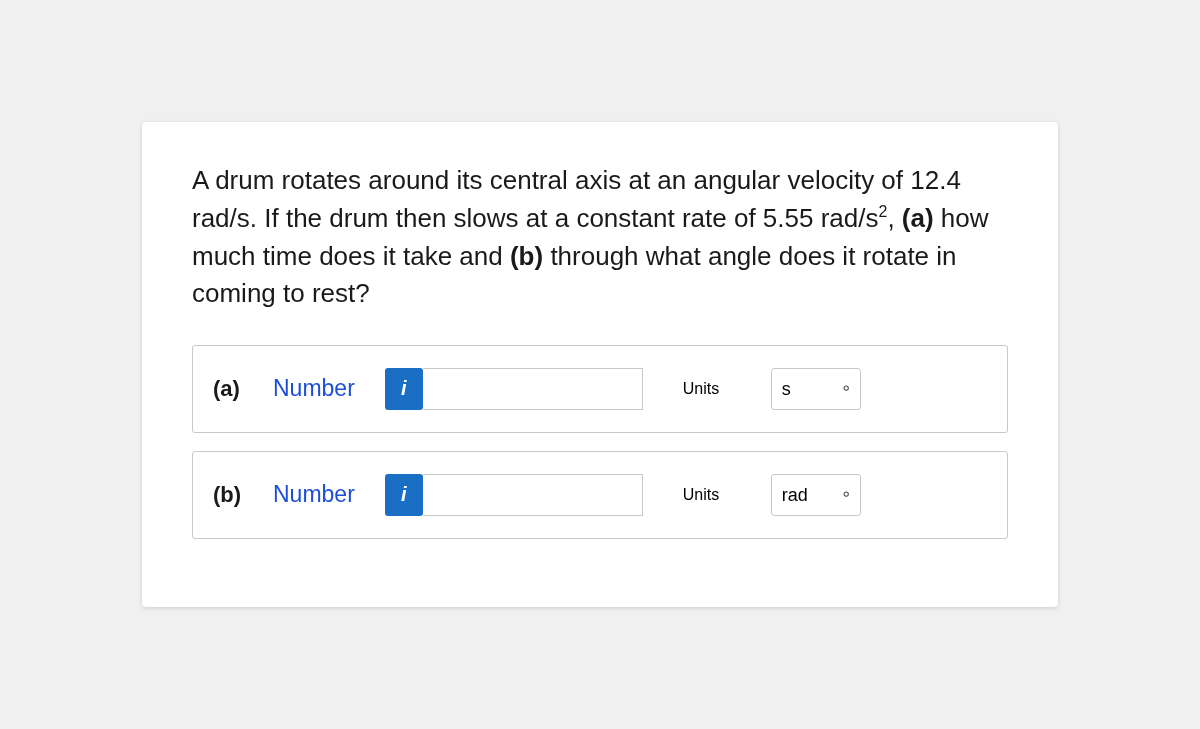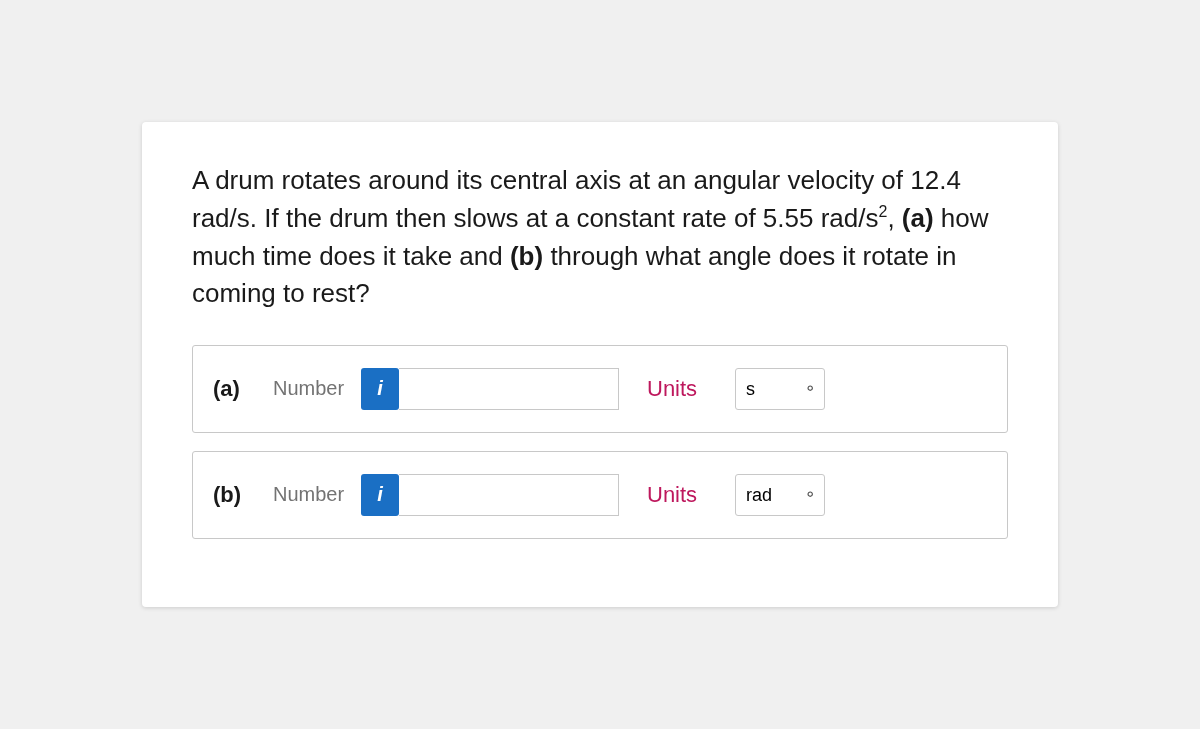--- a/index.html
+++ b/index.html
@@ -47,23 +47,23 @@
     }
 
     .answer-label {
       font-size: 22px;
       font-weight: bold;
       color: #1a1a1a;
       min-width: 60px;
     }
 
     .answer-number-label {
-      font-size: 20px;
-      color: #737373;
-      margin-right: 8px;
+      font-size: 23px;
+      color: #1d4ed8;
+      margin-right: 30px;
       min-width: 80px;
     }
 
     .info-btn {
       background-color: #1a6fc4;
       color: #ffffff;
       border: none;
       border-radius: 3px;
       width: 38px;
       height: 42px;
@@ -82,23 +82,23 @@
       border-left: none;
       height: 42px;
       width: 220px;
       font-size: 18px;
       padding: 0 10px;
       outline: none;
       background: #fff;
     }
 
     .units-label {
-      font-size: 22px;
-      color: #be185d;
-      margin-left: 28px;
+      font-size: 16px;
+      color: #000000;
+      margin-left: 40px;
       margin-right: 18px;
       min-width: 70px;
     }
 
     .select-wrapper {
       position: relative;
       display: inline-flex;
       align-items: center;
     }
 

